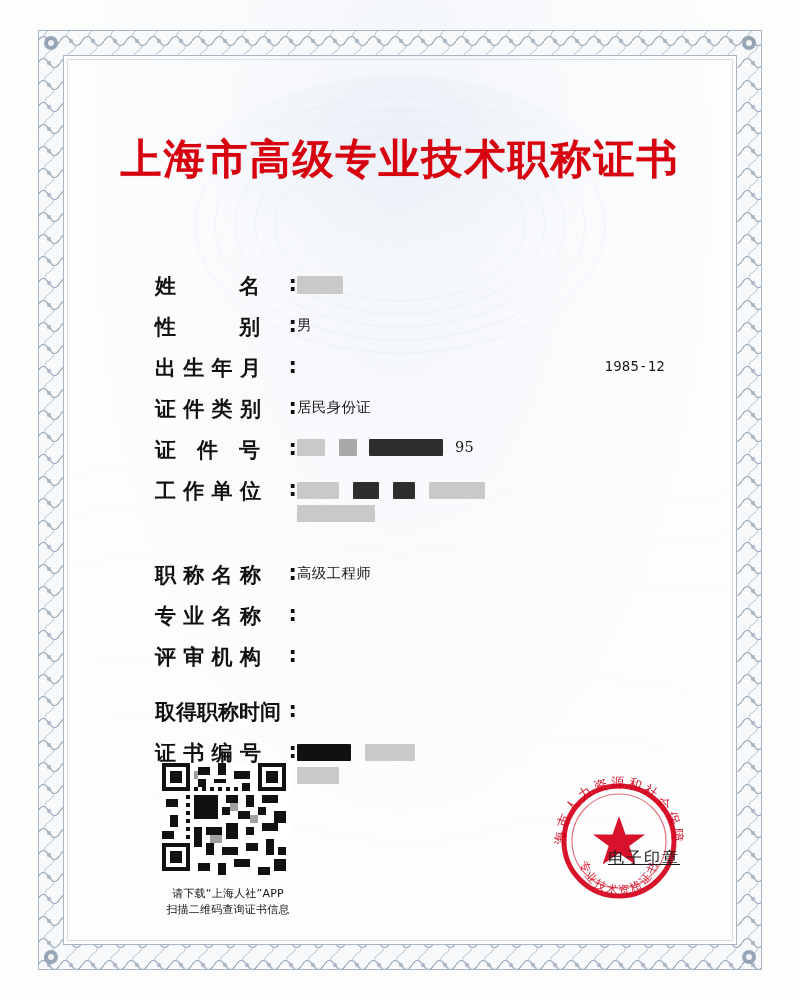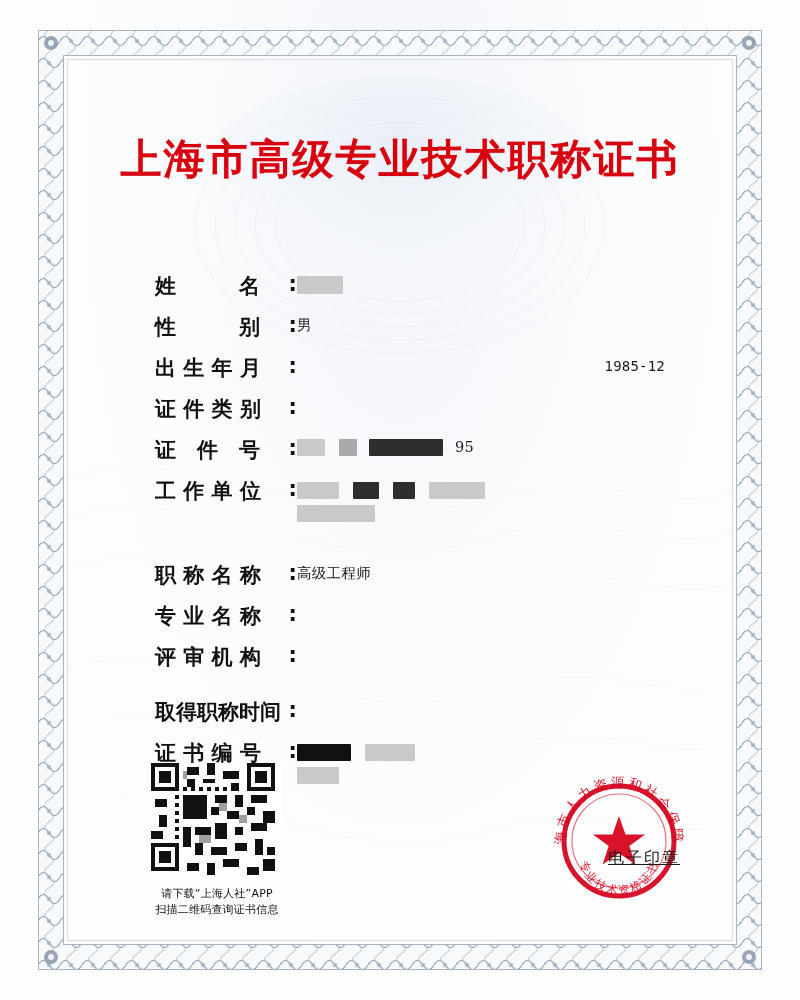--- a/index.html
+++ b/index.html
@@ -127,21 +127,21 @@
   .rd-light { background: #c9c9c9; }
   .rd-mid   { background: #a9a9a9; }
   .rd-dark  { background: #2e2e2e; }
   .rd-black { background: #111111; }
 
   .redact-row { display: flex; align-items: center; gap: 14px; padding-top: 2px; }
 
   
   .qr-wrap {
     position: absolute;
-    left: 151px;
+    left: 162px;
     top: 762px;
     width: 132px;
     text-align: center;
   }
   .qr {
     width: 132px;
     height: 118px;
     display: block;
     image-rendering: pixelated;
   }
@@ -276,20 +276,21 @@
           <span class="colon">:</span>
       </div>
       <div class="value mono">1985-12</div>
     </div>
 
     <div class="row">
       <div class="label">
         <span class="label-text">证 件 类 别</span>
           <span class="colon">:</span>
       </div>
+      <div class="value">居民身份证</div>
     </div>
 
     <div class="row">
       <div class="label">
         <span class="label-text">证　件　号</span>
           <span class="colon">:</span>
       </div>
       <div class="value redact-row">
         <span class="redact rd-light" style="width:28px;"></span>
         <span class="redact rd-mid" style="width:18px;"></span>

